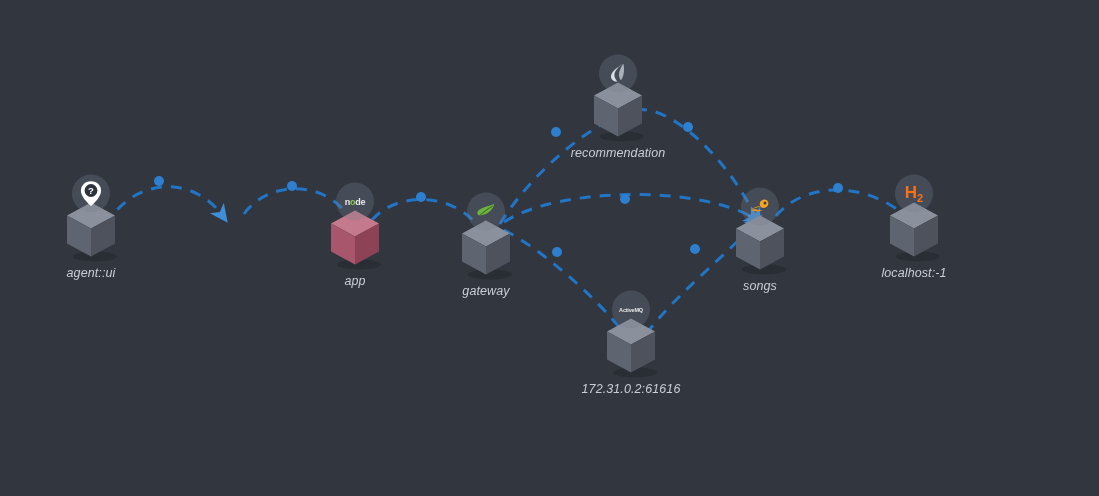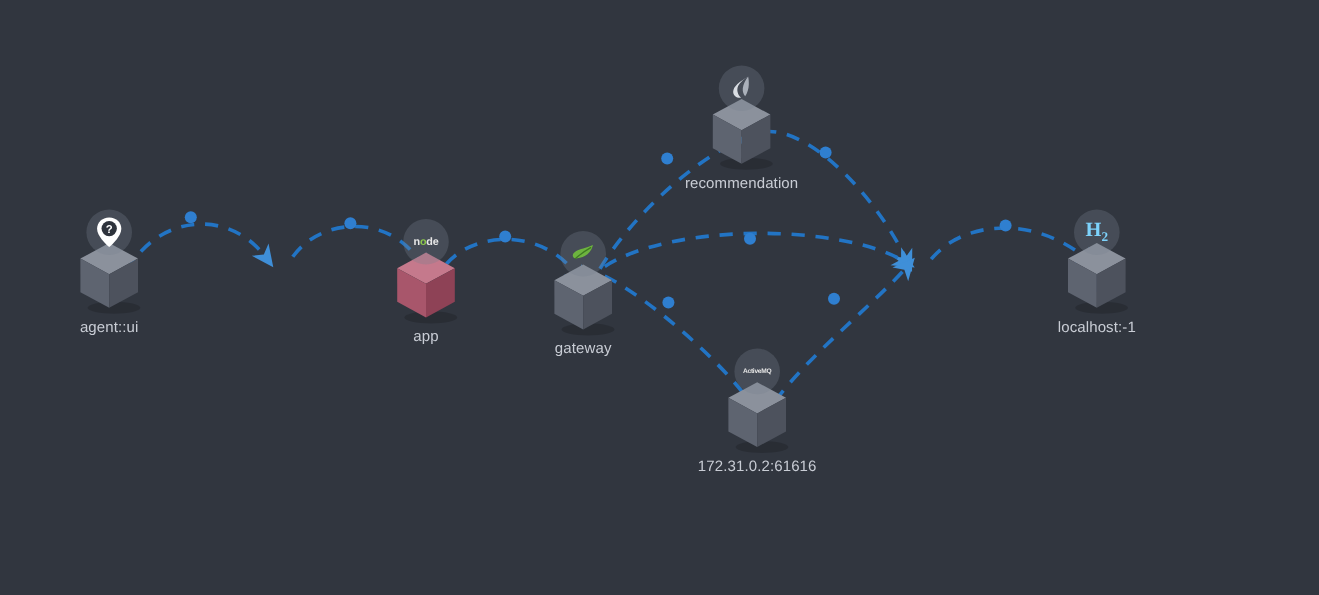--- a/index.html
+++ b/index.html
@@ -54,27 +54,28 @@
     display: flex;
     align-items: center;
     justify-content: center;
   }
   .node-label {
     margin-top: 3px;
     font-size: 12.5px;
     color: #c9cdd5;
     letter-spacing: 0.1px;
     white-space: nowrap;
+    font-style: italic;
   }
   .badge-glyph { display: block; }
   .h2-text {
-    font-family: Liberation Serif, serif;
+    font-family: Liberation Sans, sans-serif;
     font-size: 17px;
     font-weight: bold;
-    color: #7dd3fc;
+    color: #f97316;
     line-height: 1;
   }
   .h2-text sub { font-size: 11px; }
   .node-text {
     font-family: "Liberation Sans", sans-serif;
     font-size: 9px;
     font-weight: bold;
     color: #e8e8e8;
     letter-spacing: -0.2px;
   }
@@ -211,20 +212,38 @@
             <path d="M28 2 L52 15 L28 28 L4 15 Z" fill="#8b919c"></path>
             <path d="M4 15 L28 28 L28 56 L4 43 Z" fill="#5e6470"></path>
             <path d="M52 15 L28 28 L28 56 L52 43 Z" fill="#4d525d"></path>
           </svg>
           <div class="node-badge">
             <span class="amq-text">ActiveMQ</span>
           </div>
         </div>
         <div class="node-label">172.31.0.2:61616</div>
       </div>
+      <div class="node" style="left: 760px; top: 253px;">
+        <div class="node-cube">
+          <svg class="cube-svg" width="56" height="62" viewBox="0 0 56 62">
+            <ellipse cx="32" cy="56" rx="22" ry="5" fill="rgba(0,0,0,0.16)"></ellipse>
+            <path d="M28 2 L52 15 L28 28 L4 15 Z" fill="#8b919c"></path>
+            <path d="M4 15 L28 28 L28 56 L4 43 Z" fill="#5e6470"></path>
+            <path d="M52 15 L28 28 L28 56 L52 43 Z" fill="#4d525d"></path>
+          </svg>
+          <div class="node-badge">
+            <svg class="badge-glyph" width="24" height="22" viewBox="0 0 24 22">
+              <path d="M3.0 13.8 C6.0 12.2 9.0 11.0 12.4 10.6 C11.2 8.8 11.6 6.4 13.6 5.0 C15.8 3.4 18.6 4.0 19.8 6.0 C21.0 8.0 20.2 10.6 18.0 11.8 C16.0 12.9 13.8 12.4 12.6 10.9" fill="#f5a623"></path>
+              <path d="M2.4 14.6 C6.4 16.4 11.0 16.6 14.6 14.6 C12.4 15.0 9.8 14.6 7.6 13.4 Z" fill="#e8961a"></path>
+              <circle cx="17.0" cy="7.4" r="1.5" fill="#3a3f49"></circle>
+            </svg>
+          </div>
+        </div>
+        <div class="node-label">songs</div>
+      </div>
       <div class="node" style="left: 914px; top: 240px;">
         <div class="node-cube">
           <svg class="cube-svg" width="56" height="62" viewBox="0 0 56 62">
             <ellipse cx="32" cy="56" rx="22" ry="5" fill="rgba(0,0,0,0.16)"></ellipse>
             <path d="M28 2 L52 15 L28 28 L4 15 Z" fill="#8b919c"></path>
             <path d="M4 15 L28 28 L28 56 L4 43 Z" fill="#5e6470"></path>
             <path d="M52 15 L28 28 L28 56 L52 43 Z" fill="#4d525d"></path>
           </svg>
           <div class="node-badge">
             <span class="h2-text">H<sub>2</sub></span>

